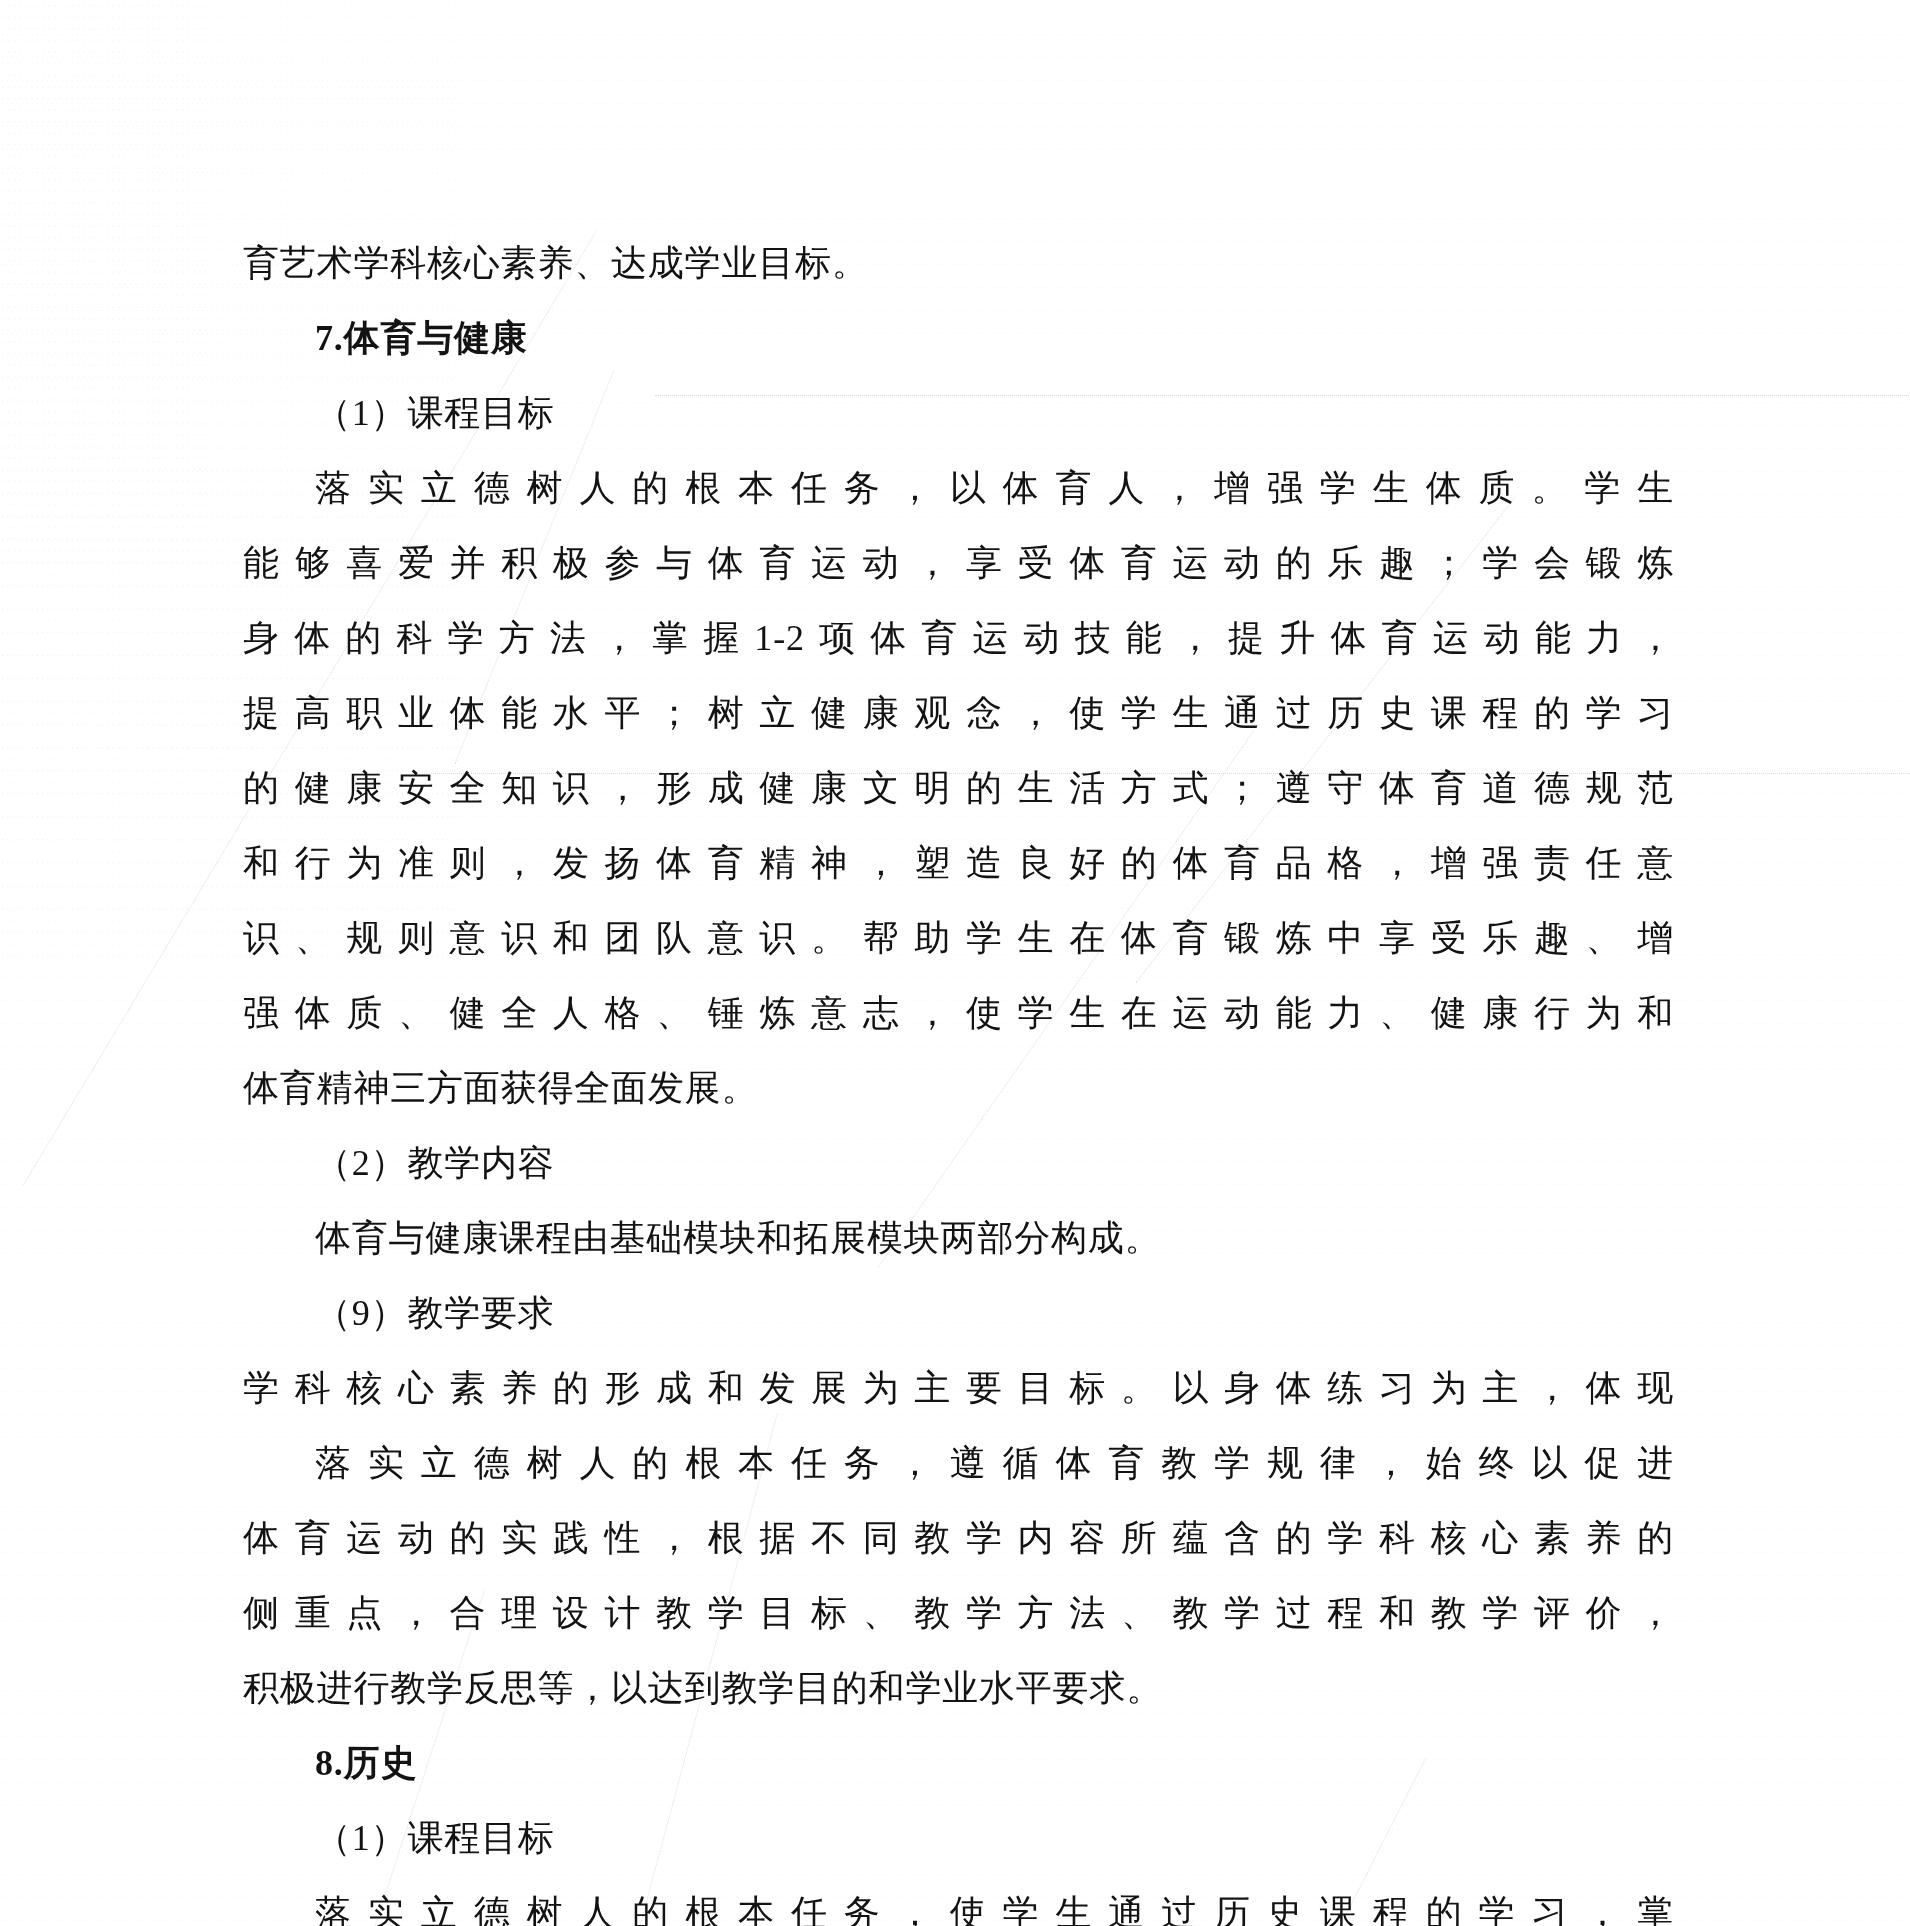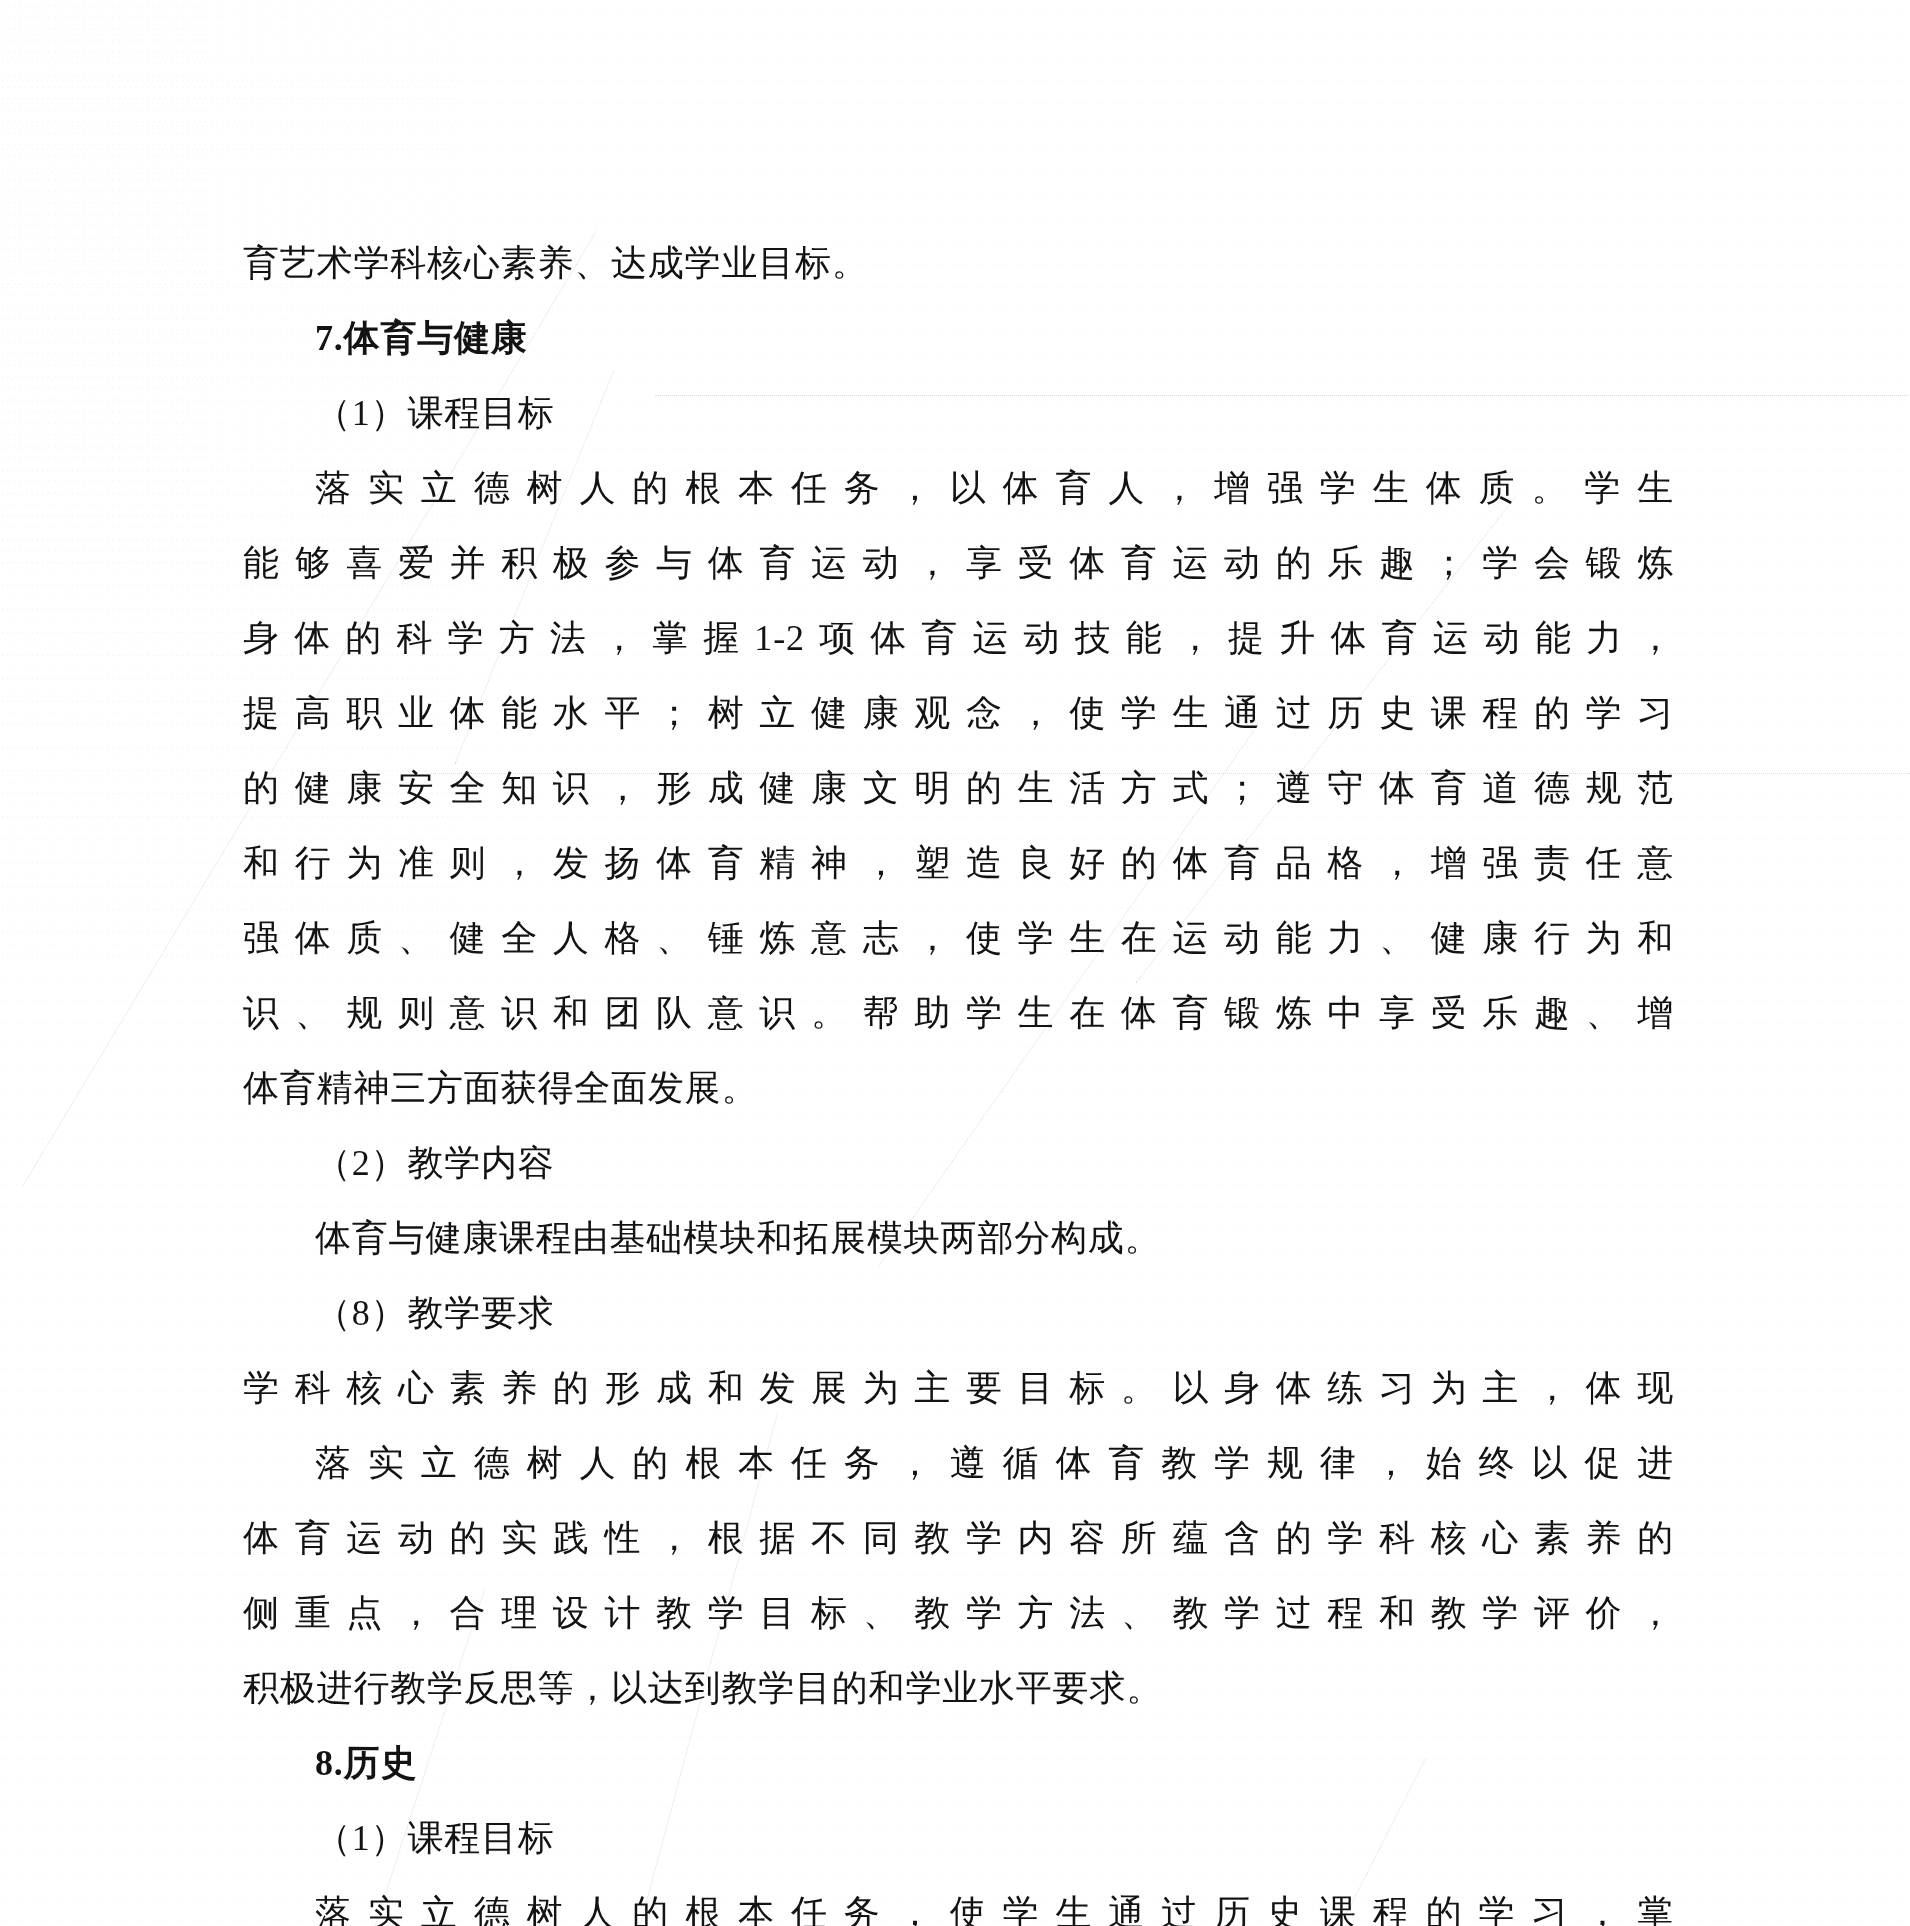--- a/index.html
+++ b/index.html
@@ -89,26 +89,26 @@
 <div class="text-block">
   <div class="ln">育艺术学科核心素养、达成学业目标。</div>
   <div class="ln ind hd">7.体育与健康</div>
   <div class="ln ind">（1）课程目标</div>
   <div class="ln ind jst">落实立德树人的根本任务，以体育人，增强学生体质。学生</div>
   <div class="ln jst">能够喜爱并积极参与体育运动，享受体育运动的乐趣；学会锻炼</div>
   <div class="ln jst">身体的科学方法，掌握1-2项体育运动技能，提升体育运动能力，</div>
   <div class="ln jst">提高职业体能水平；树立健康观念，使学生通过历史课程的学习</div>
   <div class="ln jst">的健康安全知识，形成健康文明的生活方式；遵守体育道德规范</div>
   <div class="ln jst">和行为准则，发扬体育精神，塑造良好的体育品格，增强责任意</div>
+  <div class="ln jst">识、规则意识和团队意识。帮助学生在体育锻炼中享受乐趣、增</div>
   <div class="ln jst">强体质、健全人格、锤炼意志，使学生在运动能力、健康行为和</div>
-  <div class="ln jst">识、规则意识和团队意识。帮助学生在体育锻炼中享受乐趣、增</div>
   <div class="ln">体育精神三方面获得全面发展。</div>
   <div class="ln ind">（2）教学内容</div>
   <div class="ln ind">体育与健康课程由基础模块和拓展模块两部分构成。</div>
-  <div class="ln ind">（8）教学要求</div>
+  <div class="ln ind">（9）教学要求</div>
   <div class="ln jst">学科核心素养的形成和发展为主要目标。以身体练习为主，体现</div>
   <div class="ln ind jst">落实立德树人的根本任务，遵循体育教学规律，始终以促进</div>
   <div class="ln jst">体育运动的实践性，根据不同教学内容所蕴含的学科核心素养的</div>
   <div class="ln jst">侧重点，合理设计教学目标、教学方法、教学过程和教学评价，</div>
   <div class="ln">积极进行教学反思等，以达到教学目的和学业水平要求。</div>
   <div class="ln ind hd">8.历史</div>
   <div class="ln ind">（1）课程目标</div>
   <div class="ln ind jst">落实立德树人的根本任务，使学生通过历史课程的学习，掌</div>
 
 </div>

